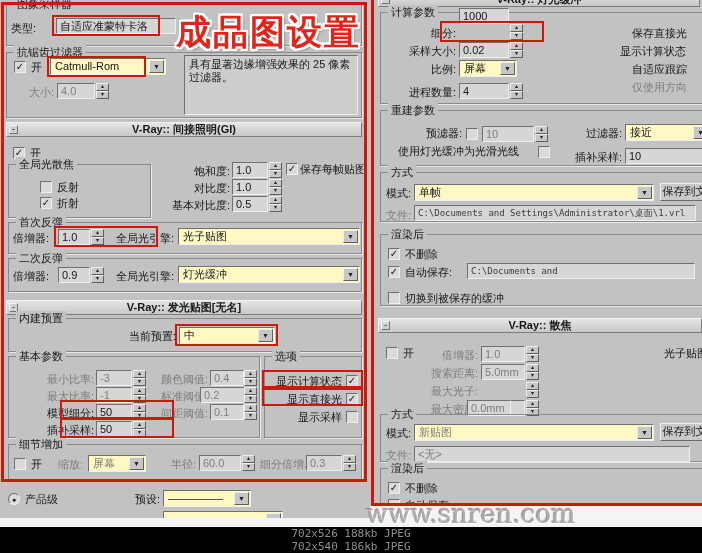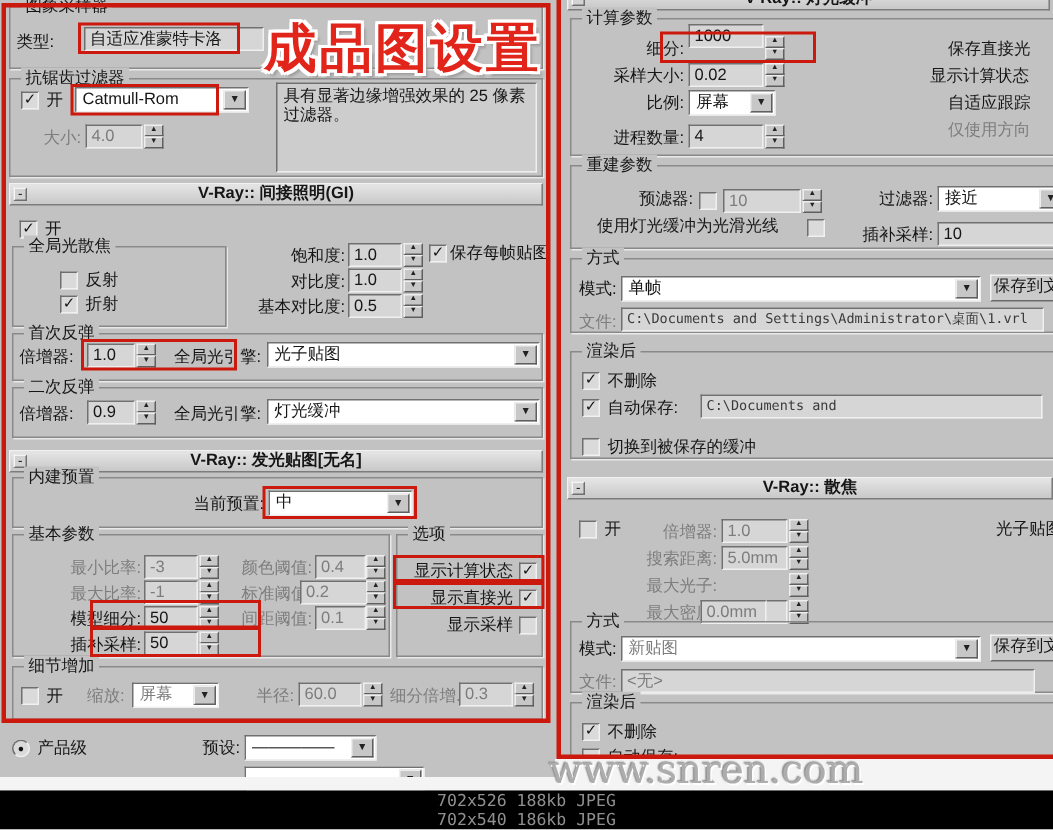--- a/index.html
+++ b/index.html
@@ -10,21 +10,21 @@
 .r{text-align:right}
 .dis{color:#7d7d7d}
 .fld{position:absolute;height:16px;background:#d6d6d6;border:1px solid;border-color:#707070 #efefef #efefef #707070;
  padding:1px 3px;line-height:12px;white-space:nowrap;overflow:hidden}
 .mono{font-family:"DejaVu Sans Mono","Liberation Mono",monospace;font-size:9px;line-height:12px;color:#3a3a3a}
 .box{position:absolute;background:#cdcdcd;border:1px solid;border-color:#707070 #efefef #efefef #707070;
  padding:2px 4px;line-height:13px;overflow:hidden}
 .spn{position:absolute;width:13px;height:16px;display:flex;flex-direction:column}
 .spn i{flex:1;background:#c7c7c7;border:1px solid;border-color:#eeeeee #5f5f5f #5f5f5f #eeeeee;
  font-style:normal;font-size:6px;line-height:5px;text-align:center;color:#222;overflow:hidden}
-.cmb{position:absolute;height:17px;background:#ffffff;border:1px solid;border-color:#707070 #efefef #efefef #707070;
+.cmb{position:absolute;height:17px;background:#fef9c3;border:1px solid;border-color:#707070 #efefef #efefef #707070;
  padding:1px 18px 1px 4px;line-height:13px;white-space:nowrap;overflow:hidden}
 .cmb .arr{position:absolute;right:1px;top:1px;bottom:1px;width:15px;background:#c7c7c7;border:1px solid;
  border-color:#eee #5f5f5f #5f5f5f #eee;font-size:7px;line-height:12px;text-align:center;color:#222}
 .chk{position:absolute;width:12px;height:12px;background:#dadada;border:1px solid;
  border-color:#6f6f6f #f0f0f0 #f0f0f0 #6f6f6f;font-size:10px;line-height:10px;text-align:center;font-weight:bold;color:#111}
 .chk>span{visibility:hidden}
 .chk.checked>span{visibility:visible}
 .rad{position:absolute;width:12px;height:12px;background:#dadada;border:1px solid;
  border-color:#6f6f6f #f0f0f0 #f0f0f0 #6f6f6f;border-radius:50%;font-size:7px;line-height:11px;text-align:center;color:#111}
 .rad>span{visibility:hidden}
@@ -250,21 +250,21 @@
     <div class="hdr" style="left:0;top:-8px;width:322px">
       <span class="mn">-</span>
       <span>V-Ray:: 灯光缓冲</span>
     </div>
   </div>
 
   <div class="grp" style="left:380px;top:12px;width:330px;height:92px">
     <b>计算参数</b>
   </div>
   <span class="lbl r" style="left:406px;top:26px;width:50px">细分:</span>
-  <span class="fld" style="left:459px;top:16px;width:50px">1000</span>
+  <span class="fld" style="left:459px;top:8px;width:50px">1000</span>
   <span class="spn" style="left:510px;top:24px">
       <i>▴</i>
       <i>▾</i>
     </span>
   <span class="lbl r" style="left:396px;top:44px;width:60px">采样大小:</span>
   <span class="fld" style="left:459px;top:42px;width:50px">0.02</span>
   <span class="spn" style="left:510px;top:42px">
       <i>▴</i>
       <i>▾</i>
     </span>

